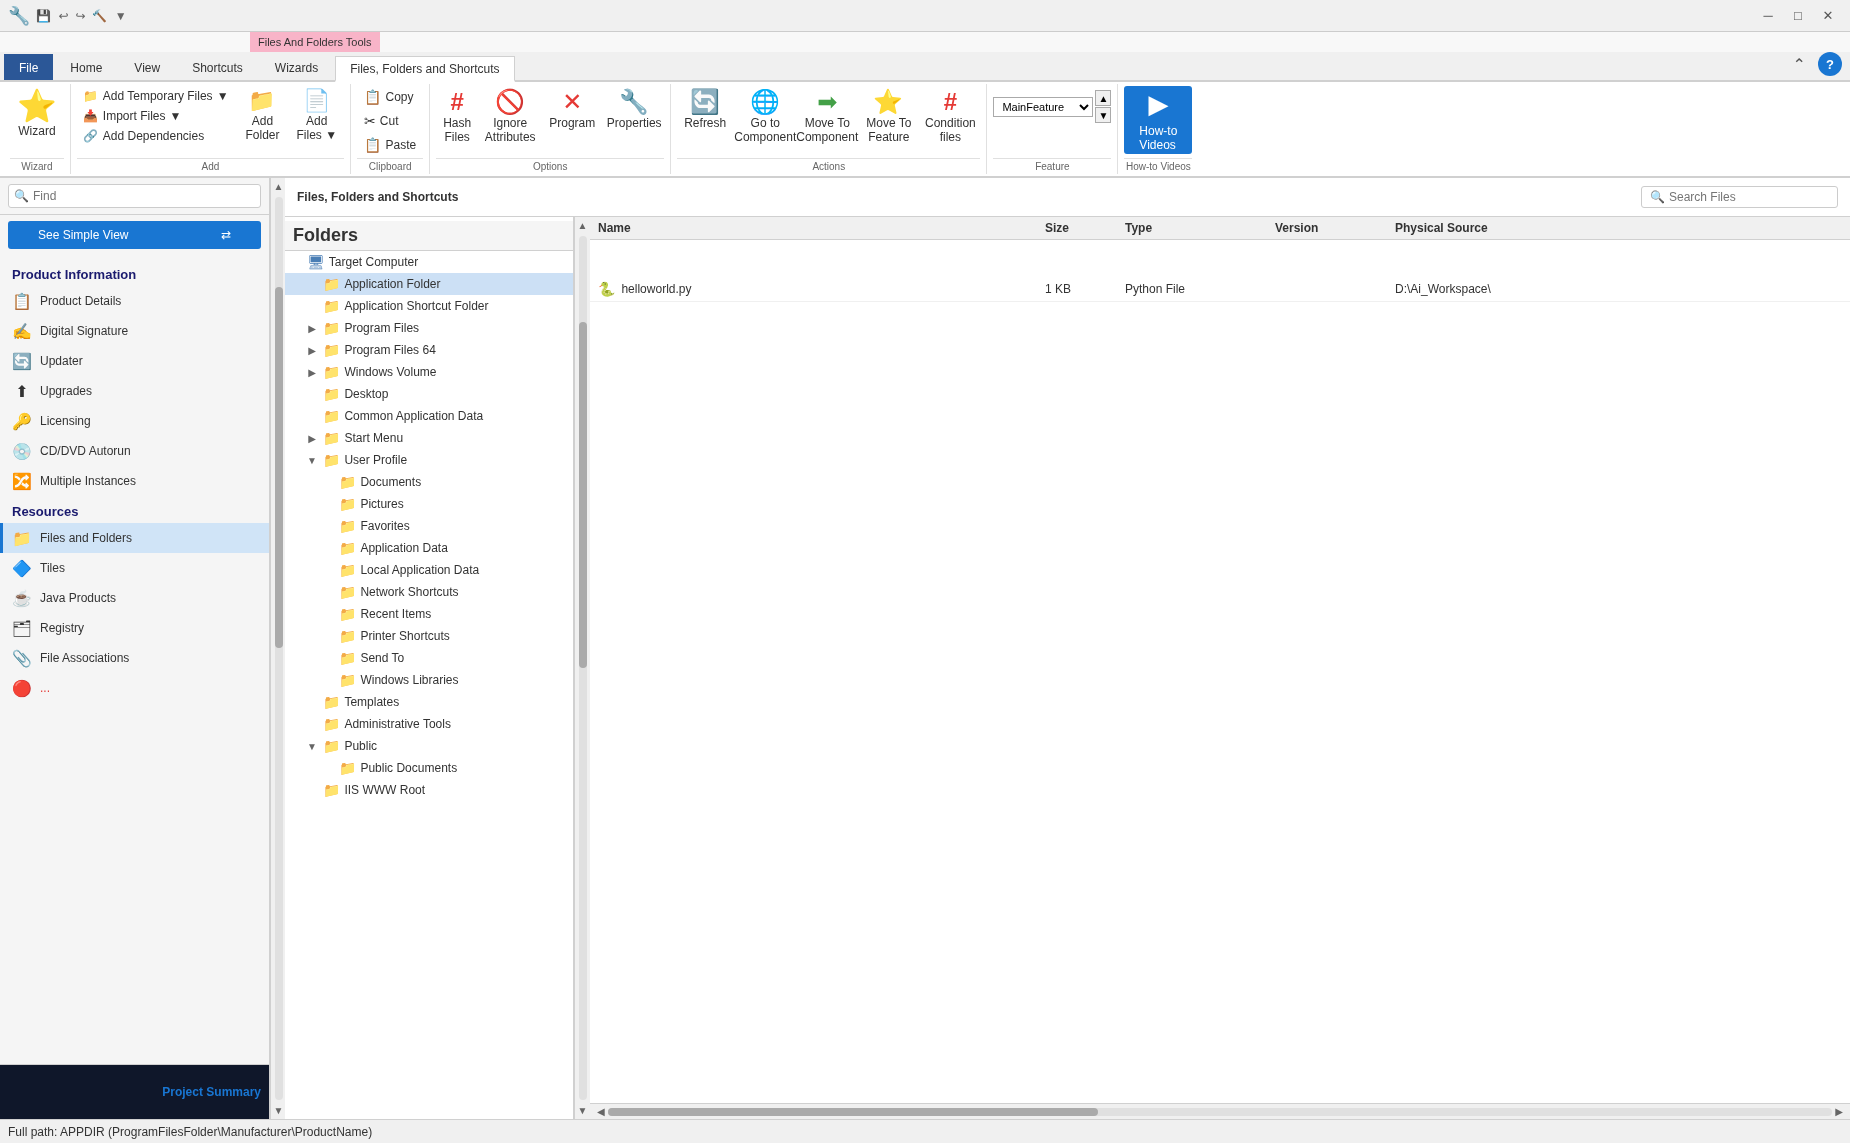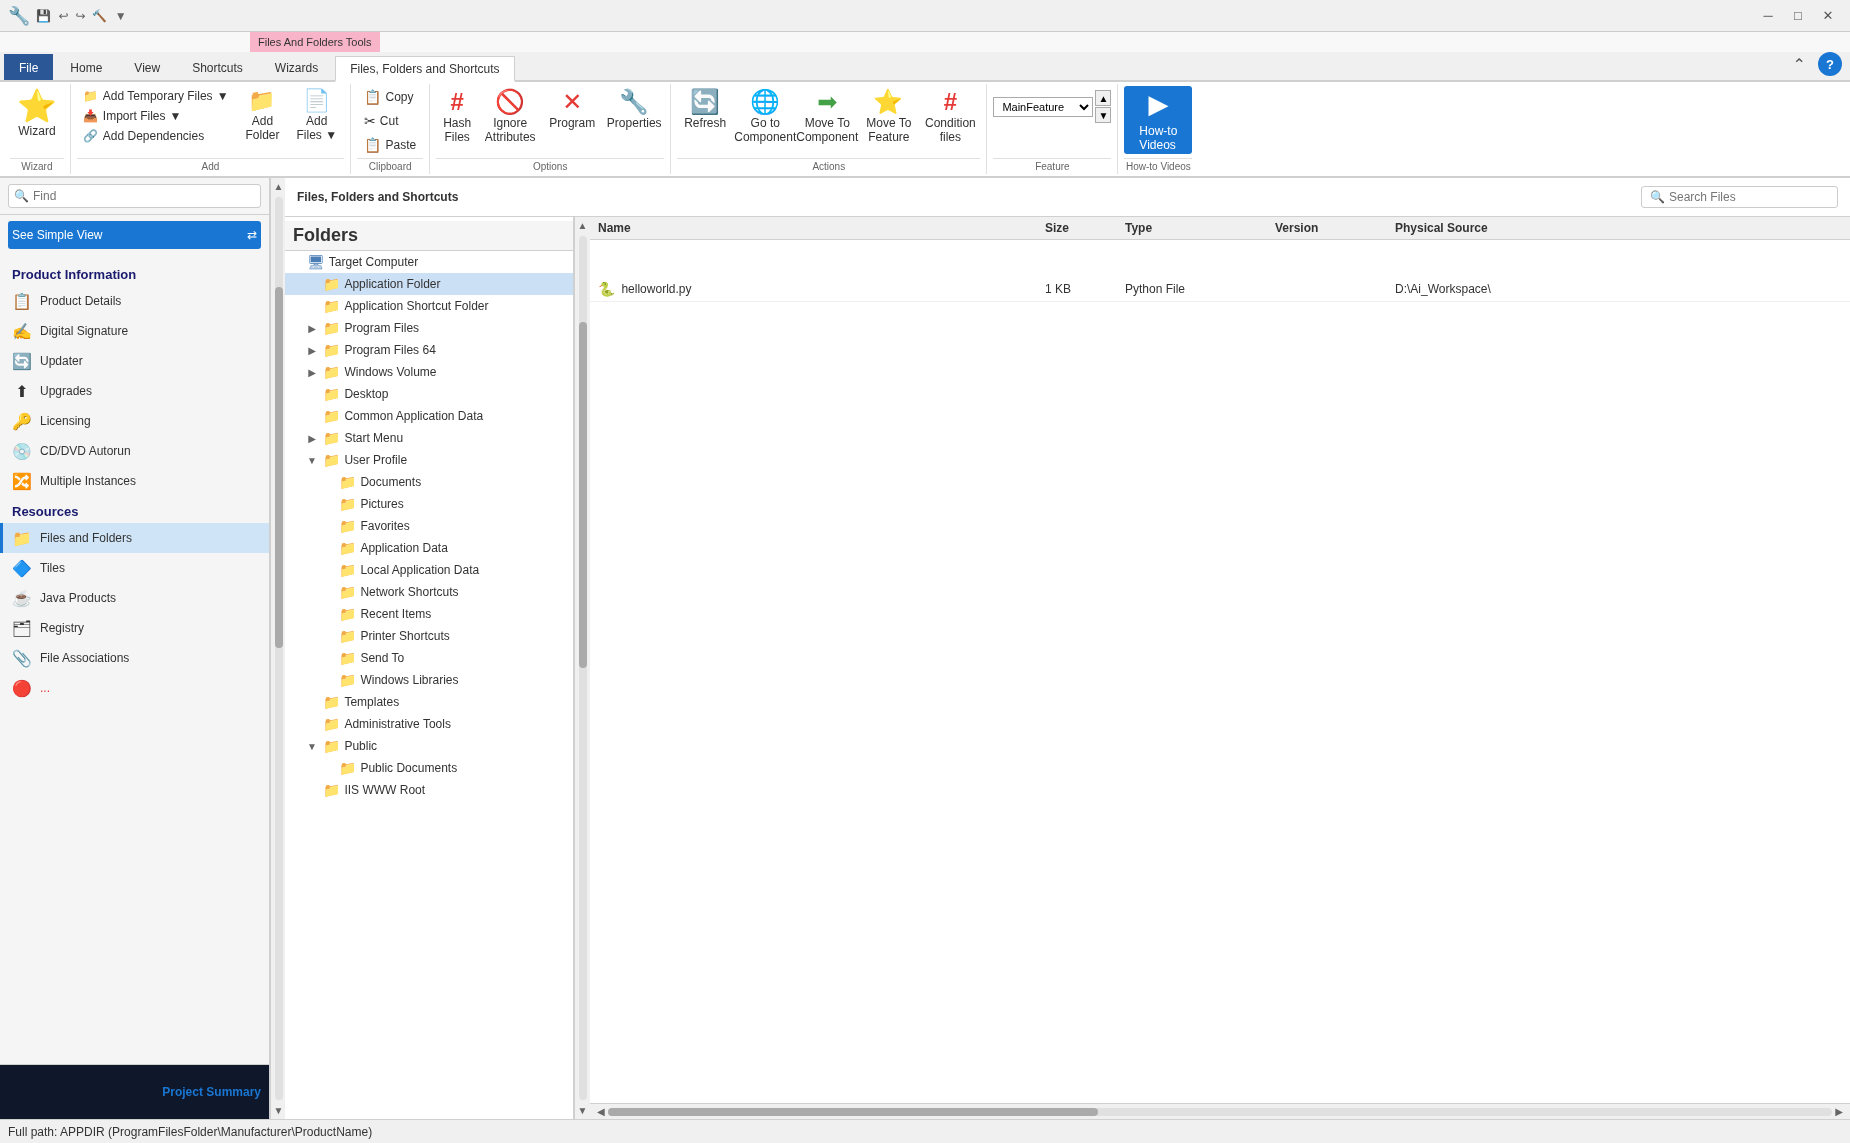--- a/index.html
+++ b/index.html
@@ -192,21 +192,21 @@
     }
     .sidebar-search-wrap { position: relative; }
     .sidebar-search-icon { position: absolute; left: 6px; top: 50%; transform: translateY(-50%); color: #888; font-size: 12px; }
 
     .simple-view-btn {
       margin: 6px 8px;
       background: #1976d2;
       color: white;
       border: none;
       border-radius: 3px;
-      padding: 7px 4px;
+      padding: 7px 30px;
       font-size: 12px;
       cursor: pointer;
       display: flex;
       align-items: center;
       justify-content: space-between;
     }
 
     .sidebar-content {
       flex: 1;
       overflow-y: auto;

